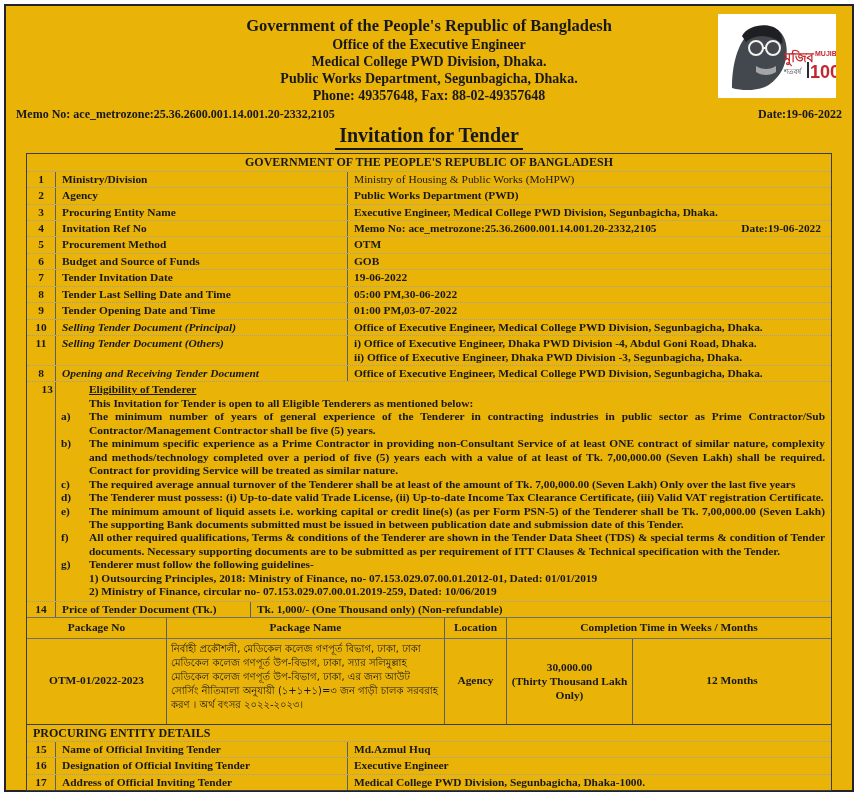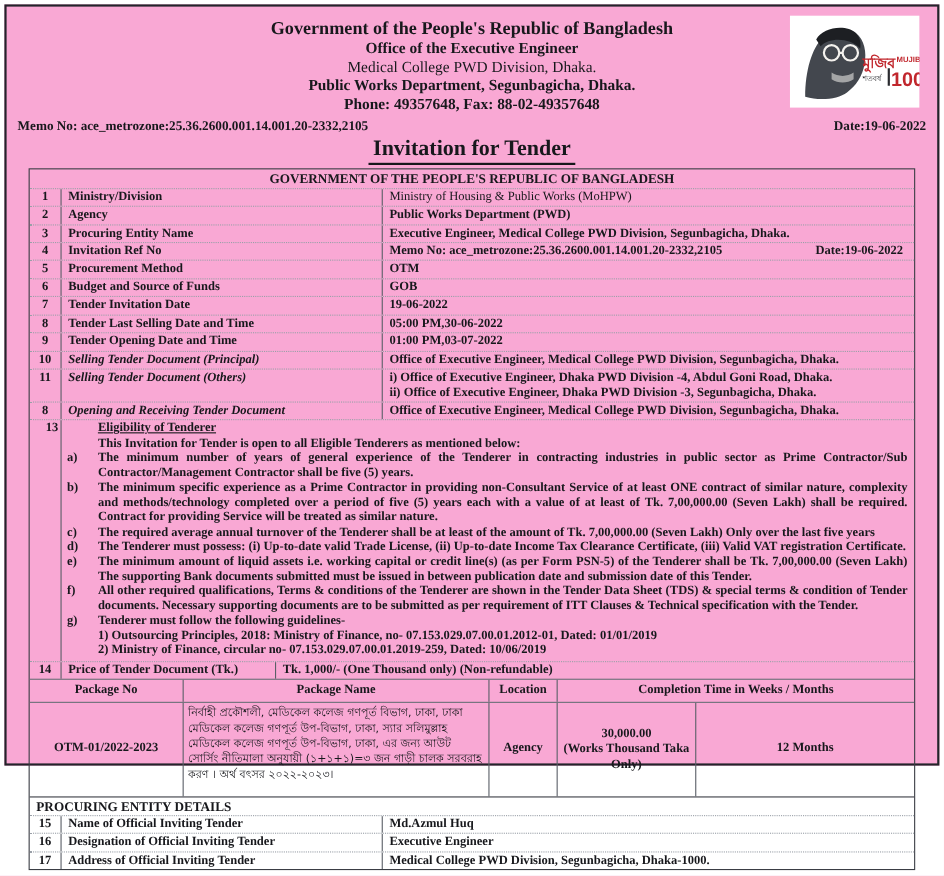--- a/index.html
+++ b/index.html
@@ -4,32 +4,32 @@
 <style>
   * { box-sizing: border-box; margin: 0; padding: 0; }
   html, body { background: #fff; }
   body {
     width: 858px; height: 796px; overflow: hidden;
     font-family: "Liberation Serif", serif;
     color: #17181c;
   }
   .page {
     position: relative;
-    width: 850px; height: 692px;
+    width: 850px; height: 788px;
     margin: 4px;
     border: 2px solid #23242a;
-    background: #f9a8d4;
+    background: #eab308;
     padding: 6px 0 0 0;
   }
 
   
   .hdr { text-align: center; line-height: 1.22; padding-top: 4px; }
   .hdr .l1 { font-size: 16.5px; font-weight: bold; }
   .hdr .l2 { font-size: 14px;  font-weight: bold; }
-  .hdr .l3 { font-size: 14px;  font-weight: normal; }
+  .hdr .l3 { font-size: 14px;  font-weight: bold; }
   .hdr .l4 { font-size: 14px;  font-weight: bold; }
   .hdr .l5 { font-size: 14px;  font-weight: bold; }
 
   .logo {
     position: absolute; top: 8px; right: 16px;
     width: 118px; height: 84px;
     display: flex; align-items: center; justify-content: center;
   }
 
   
@@ -276,21 +276,21 @@
       <div class="p-name">Package Name</div>
       <div class="p-loc">Location</div>
       <div class="p-time">Completion Time in Weeks / Months</div>
     </div>
     <div class="pkg-row">
       <div class="p-no">OTM-01/2022-2023</div>
       <div class="p-name">নির্বাহী প্রকৌশলী, মেডিকেল কলেজ গণপূর্ত বিভাগ, ঢাকা, ঢাকা মেডিকেল কলেজ গণপূর্ত উপ-বিভাগ, ঢাকা, স্যার সলিমুল্লাহ মেডিকেল কলেজ গণপূর্ত উপ-বিভাগ, ঢাকা, এর জন্য আউট সোর্সিং নীতিমালা অনুযায়ী (১+১+১)=৩ জন গাড়ী চালক সরবরাহ করণ । অর্থ বৎসর ২০২২-২০২৩।</div>
       <div class="p-loc">Agency</div>
       <div class="p-sec">
         <span class="amt">30,000.00</span>
-        <span class="words">(Works Thousand Taka Only)</span>
+        <span class="words">(Thirty Thousand Lakh Only)</span>
       </div>
       <div class="p-time">12 Months</div>
     </div>
 
     <div class="proc-hdr">PROCURING ENTITY DETAILS</div>
 
     <div class="trow">
       <div class="c-no">15</div>
       <div class="c-label">Name of Official Inviting Tender</div>
       <div class="c-value">Md.Azmul Huq</div>

